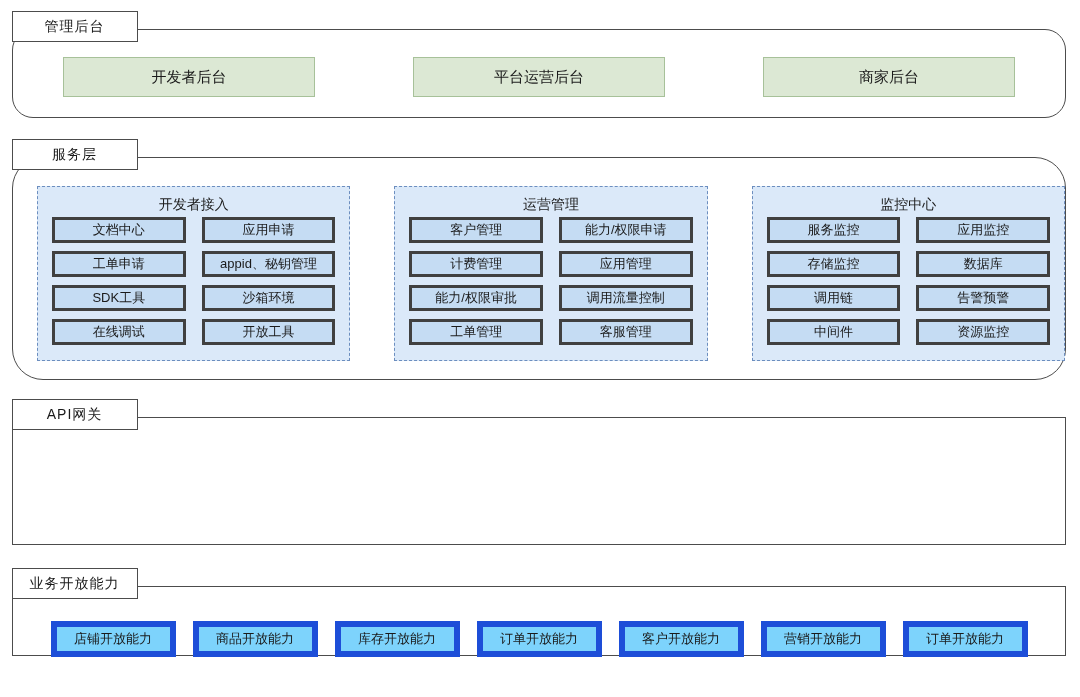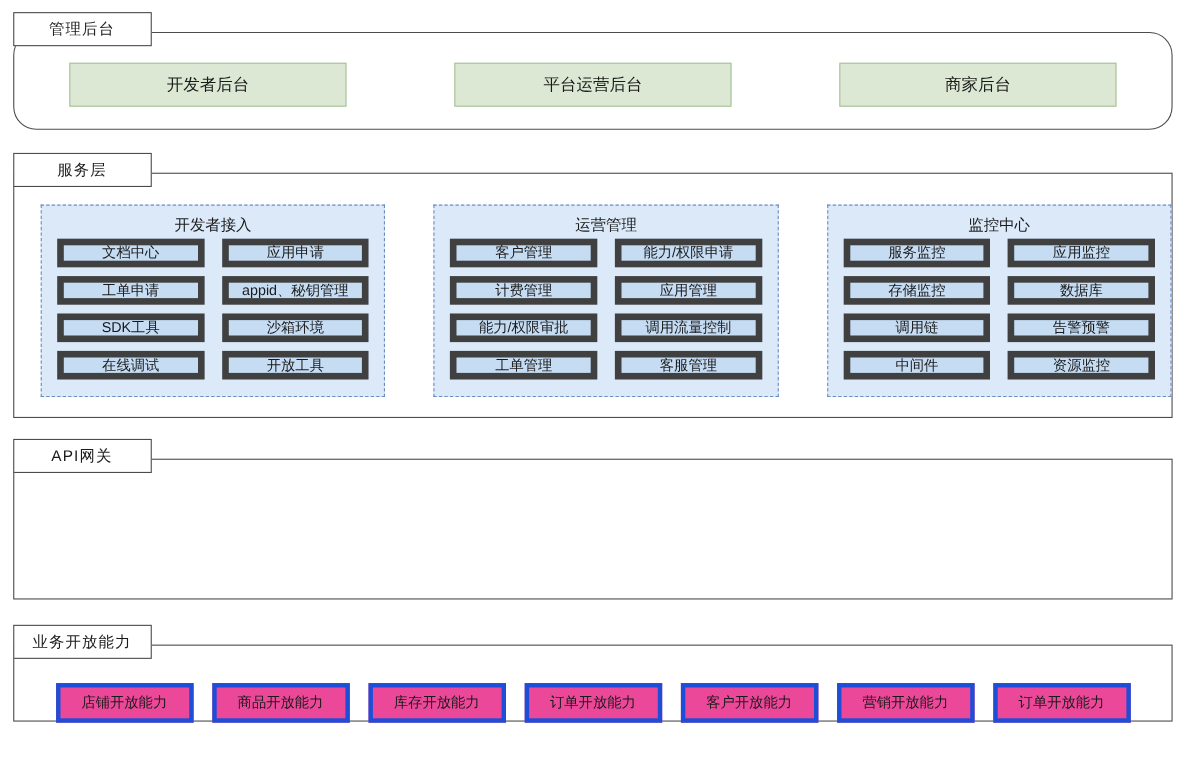--- a/index.html
+++ b/index.html
@@ -8,21 +8,21 @@
     font-family:"Liberation Sans","DejaVu Sans",sans-serif; color:#1a1a1a;
     overflow:hidden;
   }
   .canvas { position:absolute; inset:0; }
 
   .section {
     position:absolute; left:12px; width:1054px; box-sizing:border-box;
     border:1.5px solid #4c4c4c; background:#ffffff;
   }
   .s1 { top:29px;  height:89px;border-radius:21px;  }
-  .s2 { top:157px; height:223px; }
+  .s2 { top:157px; height:223px;border-radius:31px; }
   .s3 { top:417px; height:128px; }
   .s4 { top:586px; height:70px;  }
 
   .tab {
     position:absolute; left:-1.5px; top:-19px; height:31px; min-width:126px;
     box-sizing:border-box; padding:0 16px; background:#ffffff;
     border:1.5px solid #4c4c4c; z-index:2;
     display:flex; align-items:center; justify-content:center;
     font-size:14px; letter-spacing:1px;
   }
@@ -39,32 +39,32 @@
 
   
   .group-row { display:flex; justify-content:center; gap:20px; padding-top:28px; }
   .group {
     width:320px; height:175px; box-sizing:border-box; padding:6px 14px 0;
     background:#dbe9f9; border:1px dashed #6c8ebf;margin-left:24px;
   }
   .group-title { text-align:center; font-size:14px; height:24px; line-height:22px; }
   .group-grid { display:grid; grid-template-columns:1fr 1fr; column-gap:16px; row-gap:8px; }
   .blue-box { height:26px; font-size:13px;
-    background:#c5dcf3; border:6px solid #404040; }
+    background:#c5dcf3; border:3px solid #404040; }
 
   
   .red-grid { display:grid; grid-template-columns:repeat(5,1fr);
     column-gap:36px; row-gap:17px; padding:33px 26px 0; }
   .red-box { height:28px; font-size:13px;
     background:#f7d8d3; border:1px solid #c0766d; }
 
   
   .yellow-row { display:flex; justify-content:center; gap:17px; padding-top:34px; }
   .yellow-box { width:125px; height:36px; font-size:13px;
-    background:#ec4899; border:4px solid #1d4ed8; }
+    background:#7dd3fc; border:6px solid #1d4ed8; }
 </style>
 </head>
 <body>
 
 <div class="canvas">
 
   <section class="section s1">
     <div class="tab">管理后台</div>
     <div class="green-row">
       <div class="box green-box">开发者后台</div>

